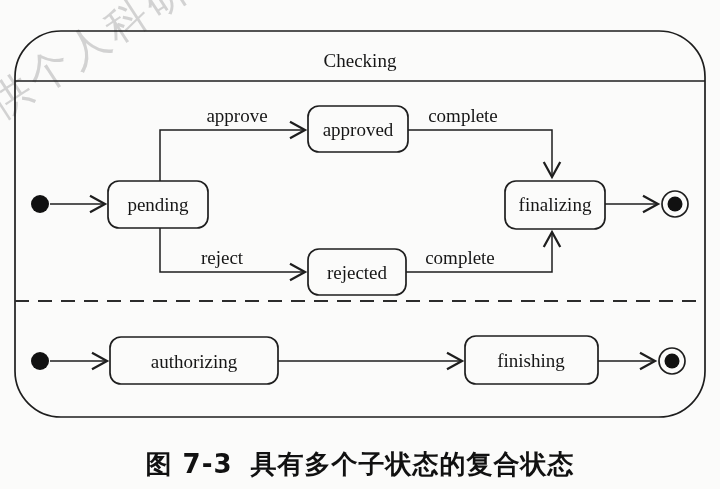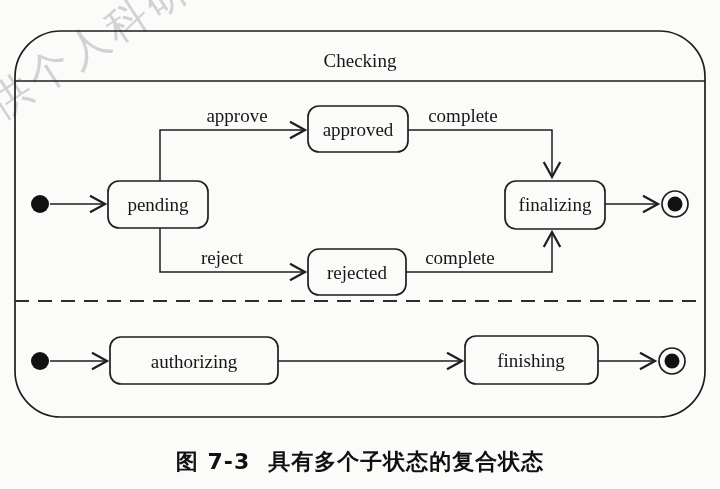--- a/index.html
+++ b/index.html
@@ -30,21 +30,21 @@
     font-size:19px;
     fill:#161616;
   }
   .caption{
     position:absolute;
     left:0;right:0;
     top:447px;
     text-align:center;
     font-family:"DejaVu Sans","Liberation Sans",sans-serif;
     font-weight:bold;
-    font-size:22px;
+    font-size:26px;
     color:#111;
     letter-spacing:1px;
   }
   .caption .num{margin-right:18px;}
 </style>
 </head>
 <body>
 
 <div class="stage">
 

